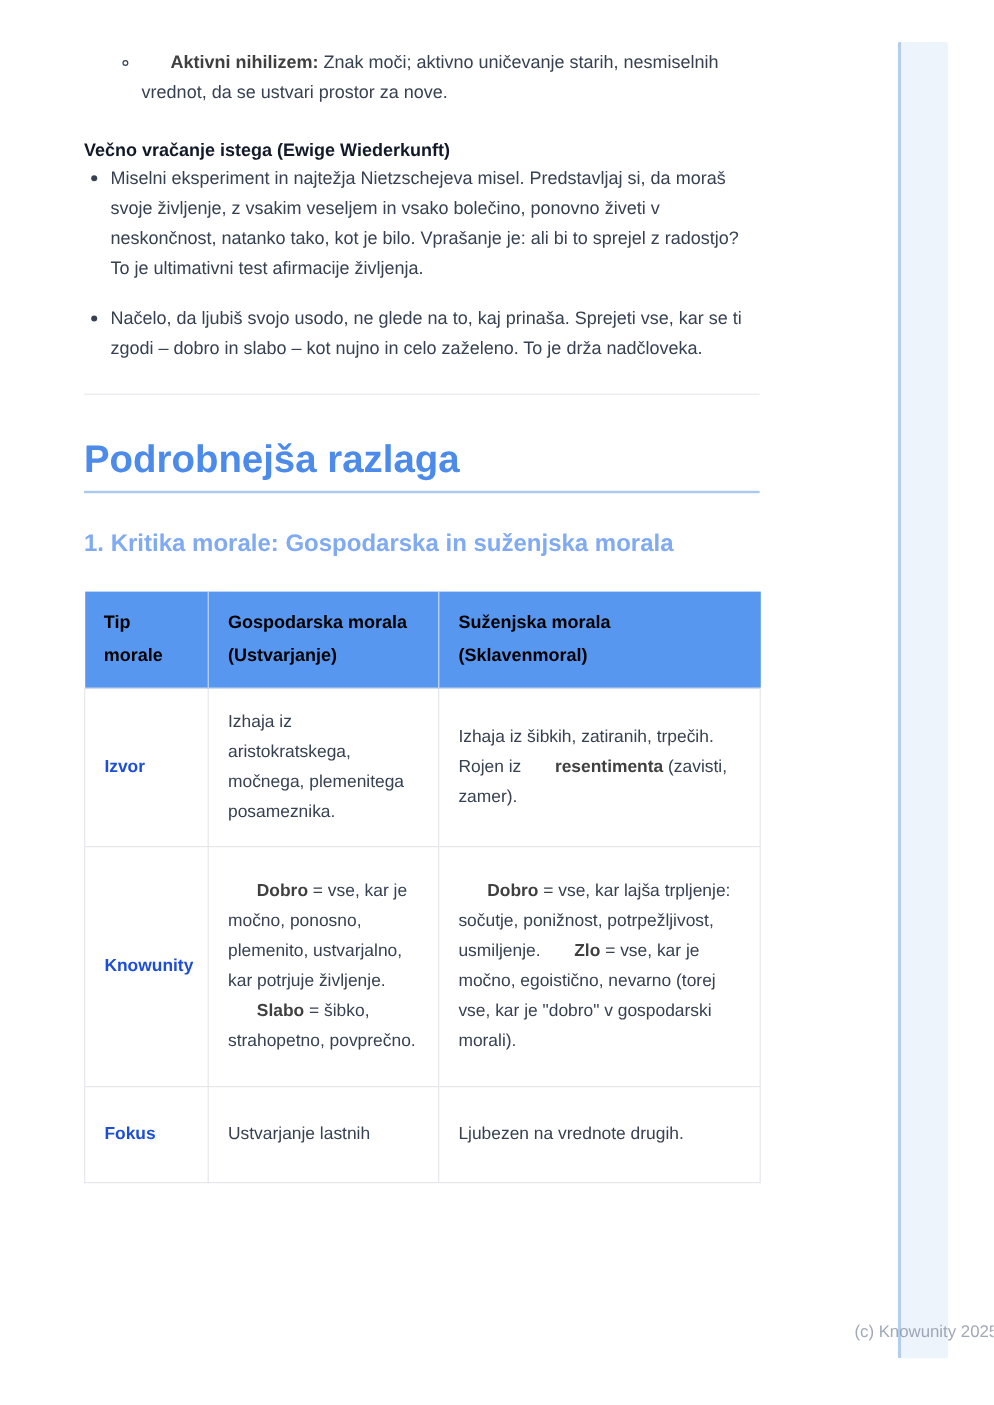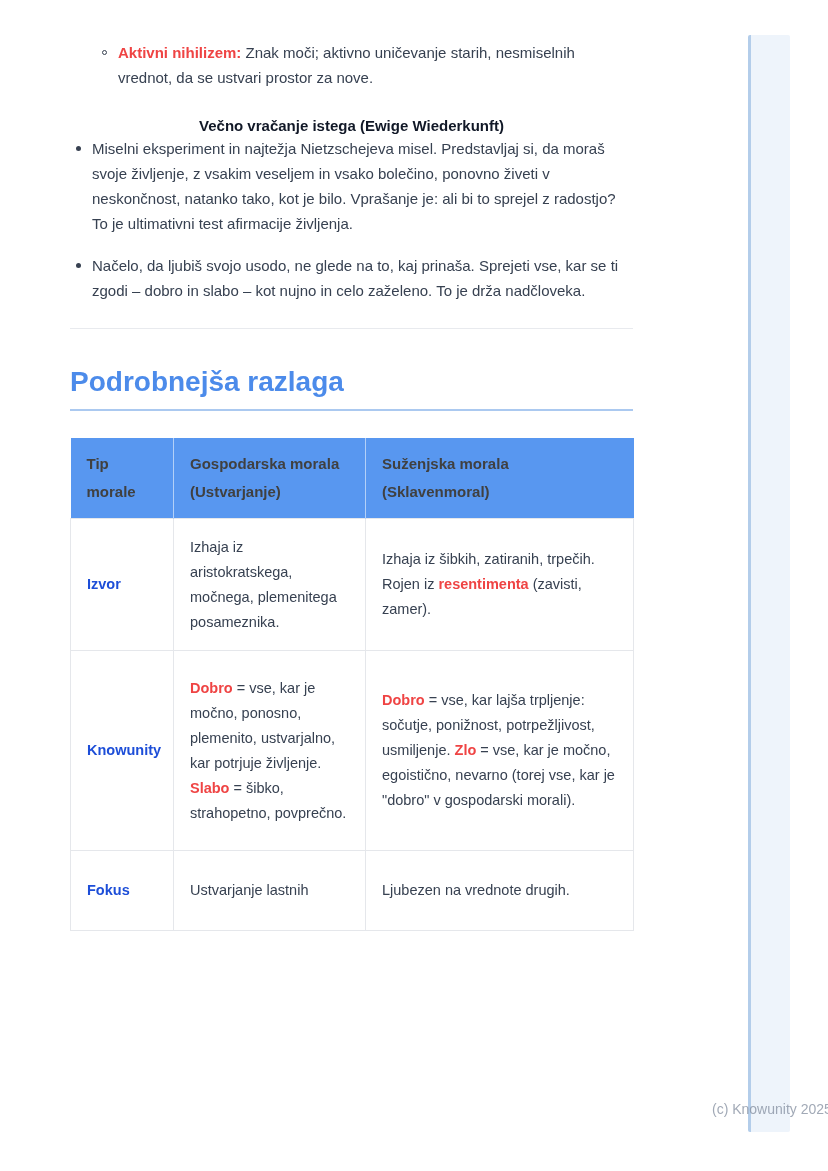--- a/index.html
+++ b/index.html
@@ -32,34 +32,34 @@
   .bullet-row.nested { padding-left: 26px; }
   .circle {
     position: absolute; left: 6px; top: 10px;
     width: 5px; height: 5px; border-radius: 50%;
     border: 1px solid #374151; background: transparent;
   }
   .bullet-text { flex: 1; }
   .nested-bullet { margin-top: 4px; }
   .b1 { }
   .b2 { margin-top: 17px; }
-  strong { font-weight: 700; color: #ef4444; }
+  strong { font-weight: 700; color: #404040; margin-left: 24px; }
   h3 {
     font-size: 15px; font-weight: 700; color: #111827;
     line-height: 20px;
   }
-  .h3-1 { margin-top: 26px; text-align: center; }
+  .h3-1 { margin-top: 26px; }
   .h3-2 { margin-top: 17px; }
   hr.rule {
     border: none; border-top: 1px solid #e8eaee;
     margin-top: 25px;
   }
   h1 {
     margin-top: 36px;
-    font-size: 28px; line-height: 34px; font-weight: 700;
+    font-size: 32px; line-height: 34px; font-weight: 700;
     color: #4c8bea;
     padding-bottom: 10px;
     border-bottom: 2px solid #abc9f0;
   }
   h2 {
     margin-top: 29px;
     font-size: 20px; line-height: 26px; font-weight: 700;
     color: #80aaf2;
   }
   p.body-par {
@@ -72,21 +72,21 @@
     margin-top: 27px;
     border-collapse: collapse;
     table-layout: fixed;
     width: 563px;
     font-size: 14.5px; line-height: 25px;
   }
   table.morala col.c1 { width: 103px; }
   table.morala col.c2 { width: 192px; }
   table.morala col.c3 { width: 268px; }
   table.morala th {
-    background: #5897f0; color: #404040;
+    background: #5897f0; color: #000000;
     font-weight: 700; font-size: 15px; line-height: 28px;
     text-align: left; vertical-align: middle;
     padding: 12px 16px;
     white-space: pre-line;
     border-left: 1px solid rgba(255,255,255,0.55);
   }
   table.morala th:first-child { border-left: none; }
   table.morala td {
     border: 1px solid #e5e7eb;
     padding: 14px 16px;
@@ -139,20 +139,21 @@
       <span class="marker-cell">
           <span class="dot"></span>
         </span>
       <span class="bullet-text">Načelo, da ljubiš svojo usodo, ne glede na to, kaj prinaša. Sprejeti vse, kar se ti zgodi – dobro in slabo – kot nujno in celo zaželeno. To je drža nadčloveka.</span>
     </div>
 
     <hr class="rule">
 
     <h1>Podrobnejša razlaga</h1>
 
+    <h2>1. Kritika morale: Gospodarska in suženjska morala</h2>
 
 
     <table class="morala">
       <colgroup>
           <col class="c1">
           <col class="c2">
           <col class="c3">
         </colgroup>
       <thead>
         <tr>

